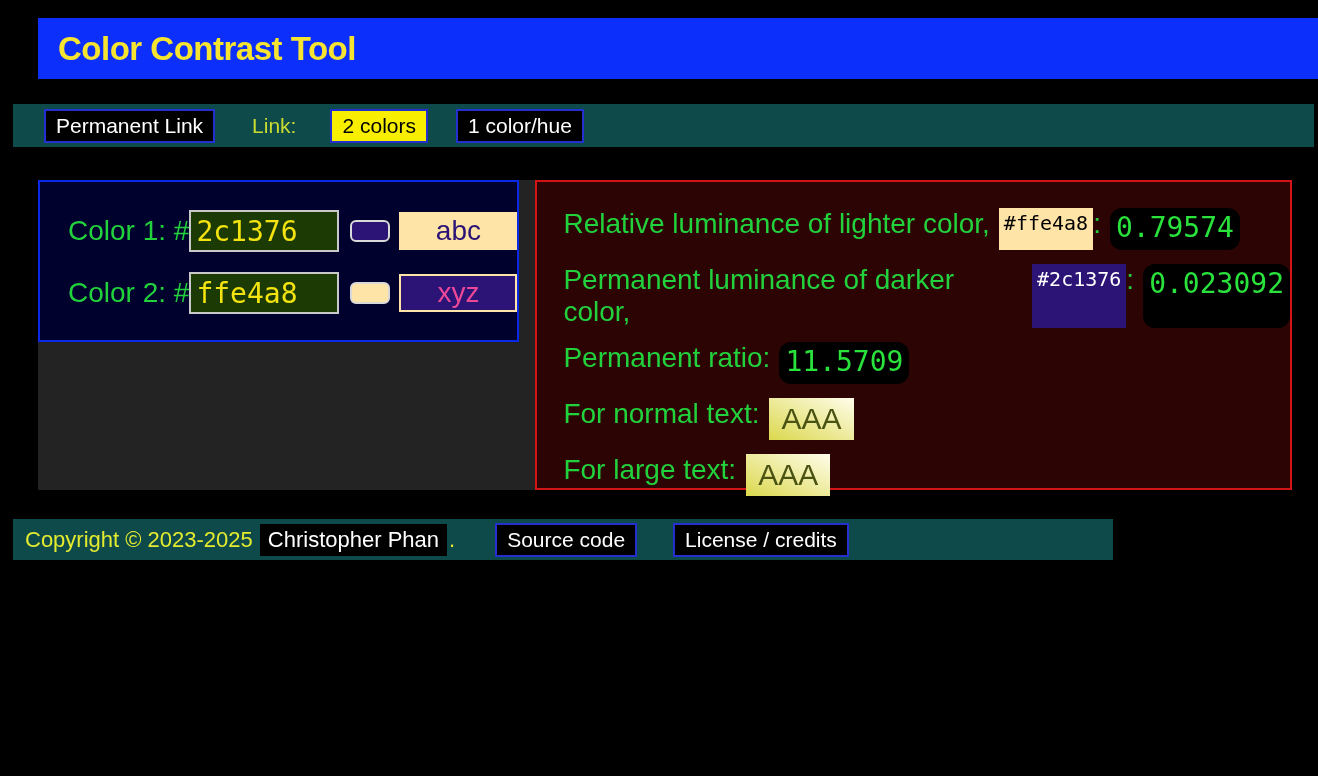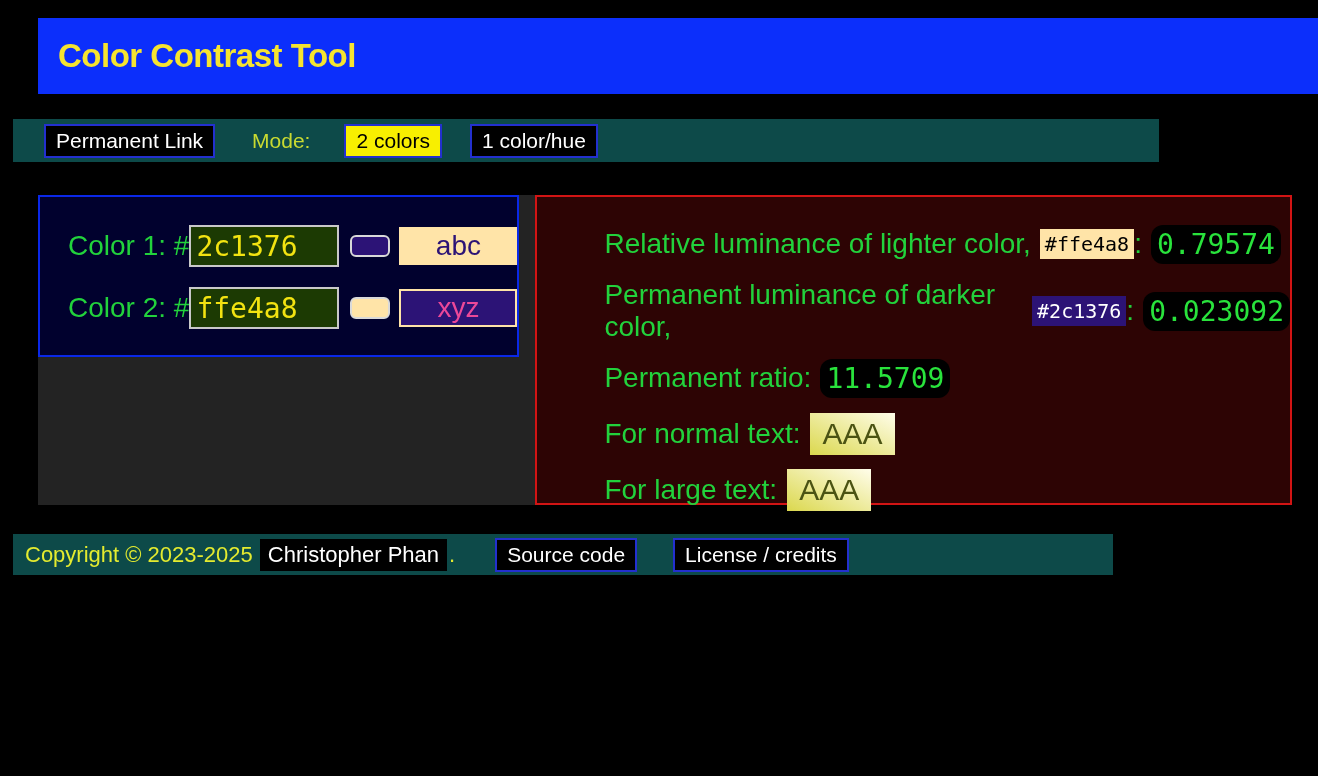--- a/index.html
+++ b/index.html
@@ -7,37 +7,37 @@
   body {
     width: 1318px; height: 776px;
     background: #000;
     font-family: "Liberation Sans", sans-serif;
     overflow: hidden;
   }
 
   
   .app-header {
     margin: 18px 0 0 38px;
-    width: 1280px; height: 76px;
+    width: 1280px; height: 61px;
     background: #0c2ffb;
     display: flex; align-items: center;
     padding-left: 20px;
   }
   .app-header h1 {
     margin: 0;
     color: #f6e430;
     font-size: 33px;
     font-weight: bold;
     letter-spacing: -0.5px;
   }
 
   
   .nav-bar {
     margin: 25px 0 0 13px;
-    width: 1146px; height: 43px;
+    width: 1301px; height: 43px;
     background: #0d4a49;
     display: flex; align-items: center;
     padding-left: 31px;
     font-size: 21px;
   }
   .nav-link {
     background: #000; color: #fff;
     border: 2px solid #2330cf;
     padding: 3px 10px;
     text-decoration: none;
@@ -101,21 +101,21 @@
     font-size: 28px;
   }
 
   
   .results-panel {
     background: #2d0404;
     border: 2px solid #d21414;
     height: 310px;
     padding: 26px 0 0 26px;
   }
-  .result-line { display: flex; align-items: center; margin-bottom: 14px; min-height: 42px; margin-left: 41px; }
+  .result-line { display: flex; margin-bottom: 14px; min-height: 42px; }
   .result-text { color: #22d23c; font-size: 28px; }
   .hex-badge {
     margin-left: 9px;
     font-family: "DejaVu Sans Mono", monospace;
     font-size: 20px;
     padding: 3px 5px;
   }
   .value-badge {
     margin-left: 9px;
     background: #000;
@@ -155,21 +155,21 @@
 </style>
 </head>
 <body>
 
 <header class="app-header">
   <h1>Color Contrast Tool</h1>
 </header>
 
 <nav class="nav-bar">
   <a class="nav-link">Permanent Link</a>
-  <span class="mode-label">Mode:</span>
+  <span class="mode-label">Link:</span>
   <button class="mode-selected">2 colors</button>
   <a class="nav-link mode-other">1 color/hue</a>
 </nav>
 
 <div class="main-wrap">
 
   <section class="form-panel">
     <div class="color-row">
       <span class="color-label">Color 1: #</span>
       <input class="hex-input" type="text" value="2c1376" style="">

